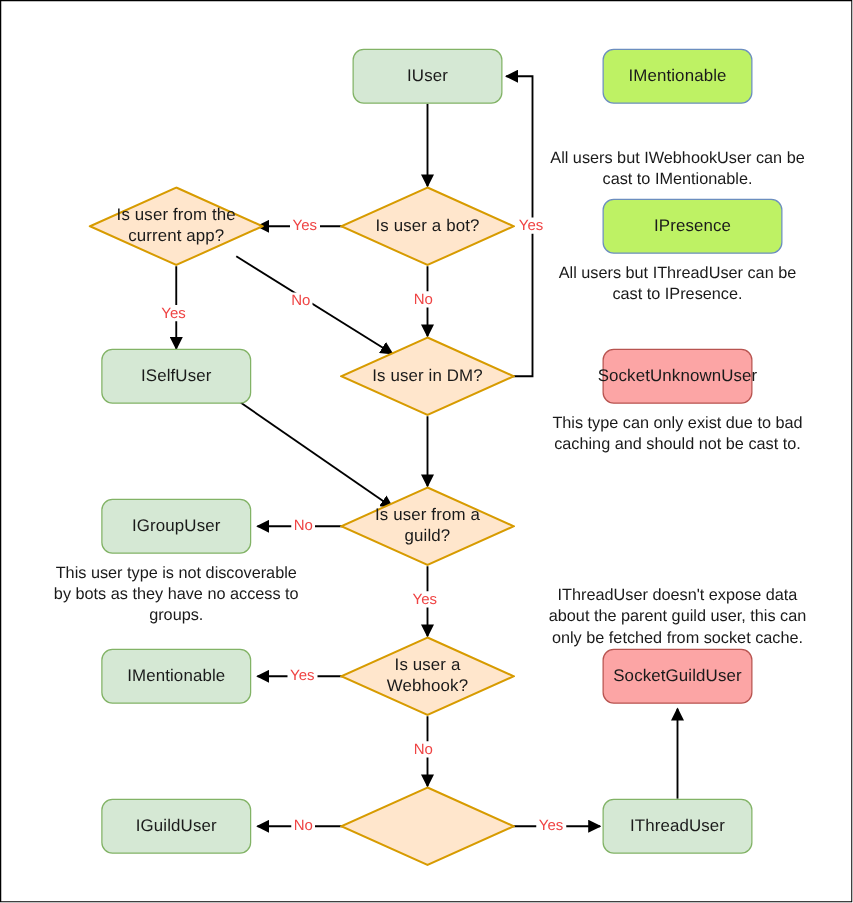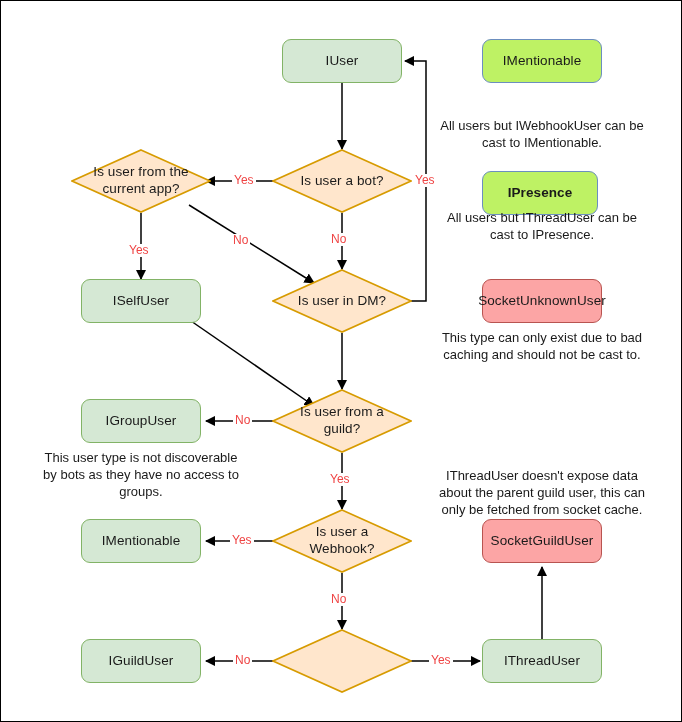--- a/index.html
+++ b/index.html
@@ -199,21 +199,21 @@
   </div>
 
   <div class="node rect blue" style="left:481px; top:38px; width:120px; height:44px;">
     <span>IMentionable</span>
   </div>
 
   <div class="note" style="left:436px; top:88px; width:210px;margin-top:28px;">
     <span>All users but IWebhookUser can be cast to IMentionable.</span>
   </div>
 
-  <div class="node rect blue" style="left:481px; top:170px; width:116px; height:44px;font-weight:bold;">
+  <div class="node rect blue" style="left:481px; top:158px; width:144px; height:44px;">
     <span>IPresence</span>
   </div>
 
   <div class="note" style="left:436px; top:208px; width:210px;">
     <span>All users but IThreadUser can be cast to IPresence.</span>
   </div>
 
   <div class="node rect red" style="left:481px; top:278px; width:120px; height:44px;">
     <span>SocketUnknownUser</span>
   </div>

